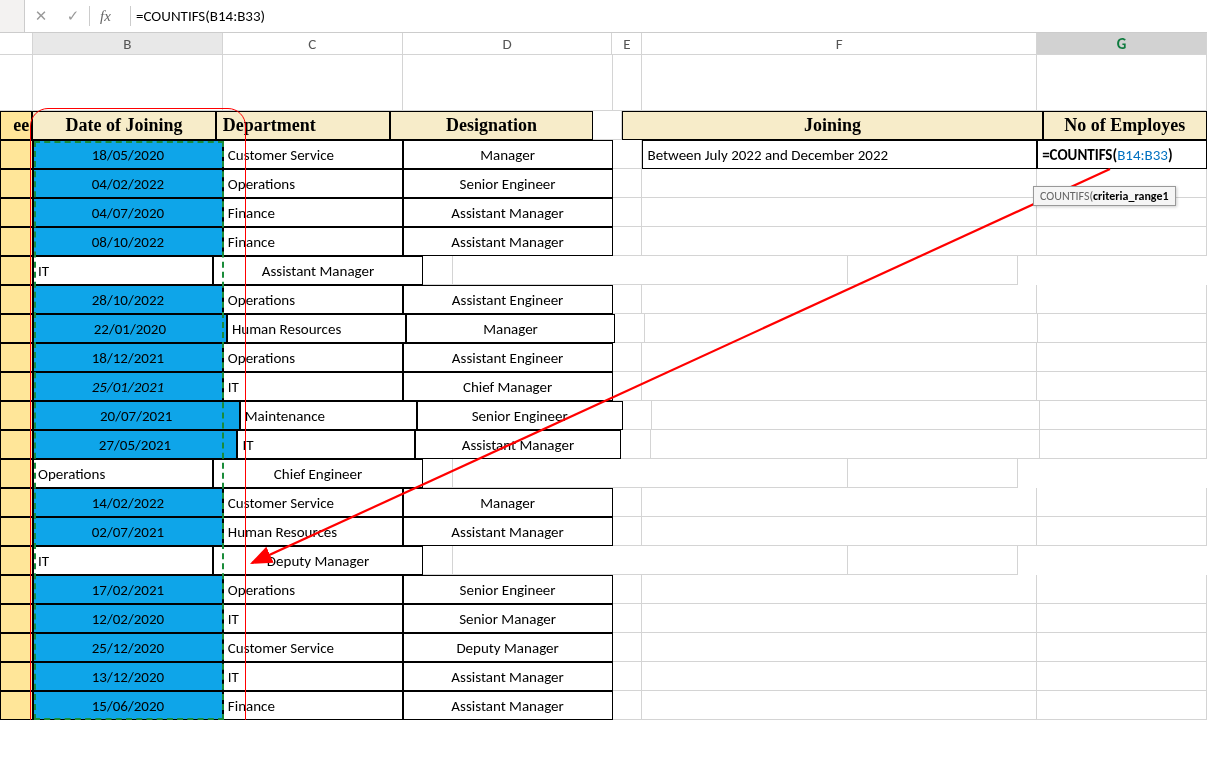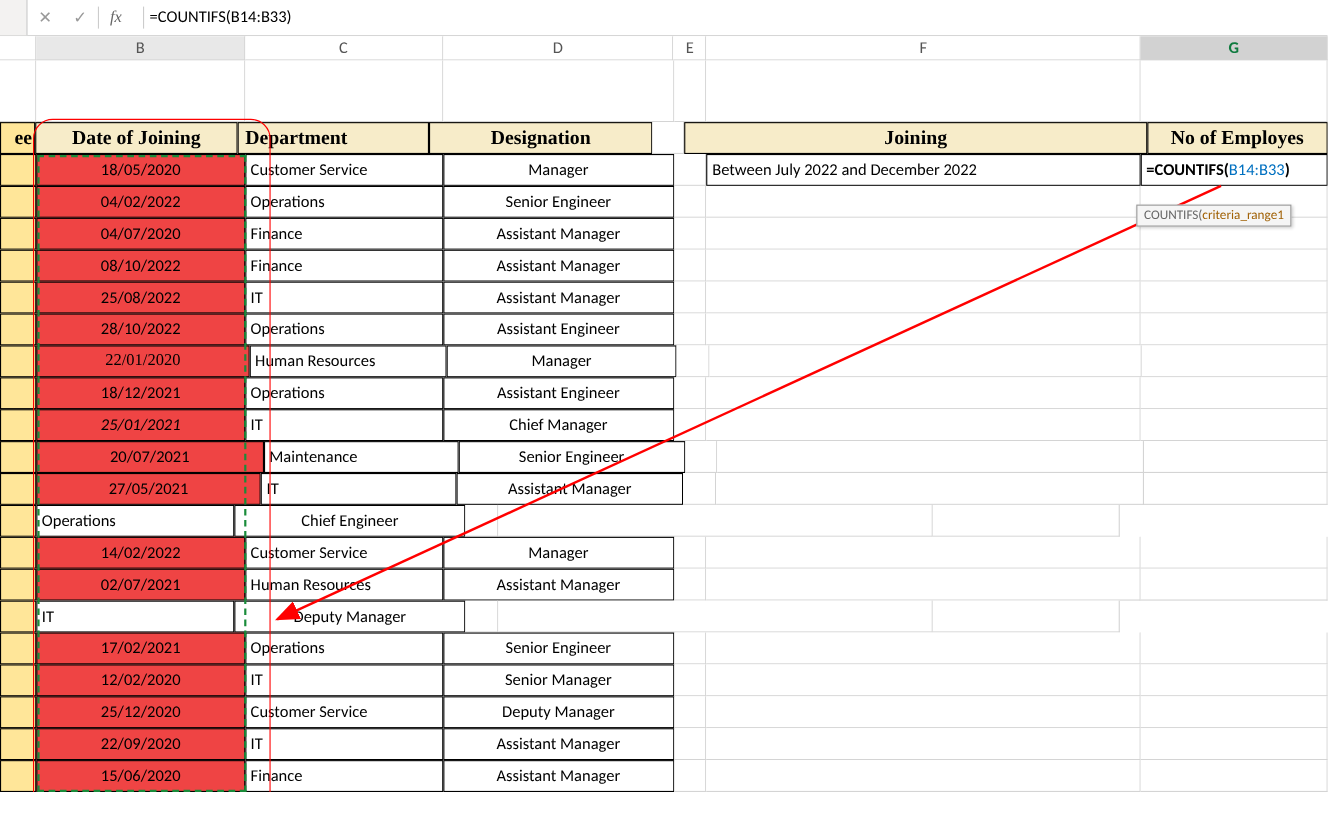--- a/index.html
+++ b/index.html
@@ -13,28 +13,28 @@
     .sheet{position:relative}
     .col-headers{display:flex;height:22px;background:#fff}
     .col-header{border-right:1px solid #d4d4d4;border-bottom:1px solid #d4d4d4;display:flex;align-items:center;justify-content:center;color:#555;background:#fff}
     .col-header.selected{background:#d2d2d2;font-weight:bold;color:#0f7b3f}
     .col-header.highlight{background:#e8e8e8}
     .rows{position:relative}
     .row{display:flex;height:29px}
     .cell{border-right:1px solid #d4d4d4;border-bottom:1px solid #d4d4d4;display:flex;align-items:center;padding:0 4px;overflow:hidden;white-space:nowrap;font-size:15px;background:#fff}
     .header-cell{background:#f7ecc9;font-weight:bold;font-family:'Times New Roman',serif;font-size:18px;justify-content:center;border:1px solid #000!important}
     .yellow-cell{background:#ffe699}
-    .green-cell{background:#ef4444}
+    .green-cell{background:#0ea5e9}
     .data-cell{border:1px solid #000!important}
     .center{justify-content:center}
     .red-bubble{border:1.5px solid red;border-radius:18px;position:absolute;pointer-events:none;z-index:10}
     .marching-ants{position:absolute;border:2px dashed #1a8c3a;pointer-events:none;z-index:11}
     .empty-row-top{height:56px;display:flex}
     .tooltip{position:absolute;background:#f5f5f5;border:1px solid #999;padding:2px 6px;font-size:12px;z-index:20;box-shadow:1px 1px 3px rgba(0,0,0,.2);color:#666}
-    .tooltip b{color:#a16207;font-weight:normal}
+    .tooltip b{color:#000000;font-weight:bold}
     .formula-text{font-family:Calibri,Arial}
     .blue-ref{color:#0070c0}
     svg.arrow-svg{position:absolute;top:0;left:0;pointer-events:none;z-index:15}
   </style>
 </head>
 <body>
 
 <div class="formula-bar">
   <div class="fb-left"></div>
   <div class="fb-cancel">✕</div>
@@ -109,39 +109,38 @@
           <div class="cell yellow-cell data-cell" style="width: 33px;"></div>
           <div class="cell green-cell data-cell center" style="width: 190px;">08/10/2022</div>
           <div class="cell data-cell" style="width: 180px;">Finance</div>
           <div class="cell data-cell center" style="width: 210px;">Assistant Manager</div>
           <div class="cell" style="width: 30px;"></div>
           <div class="cell" style="width: 395px;"></div>
           <div class="cell" style="width: 170px;"></div>
         </div>
         <div class="row">
           <div class="cell yellow-cell data-cell" style="width: 33px;"></div>
-          <div class="cell green-cell data-cell center" style="width: 190px;">25/08/2022</div>
           <div class="cell data-cell" style="width: 180px;">IT</div>
           <div class="cell data-cell center" style="width: 210px;">Assistant Manager</div>
           <div class="cell" style="width: 30px;"></div>
           <div class="cell" style="width: 395px;"></div>
           <div class="cell" style="width: 170px;"></div>
         </div>
         <div class="row">
           <div class="cell yellow-cell data-cell" style="width: 33px;"></div>
           <div class="cell green-cell data-cell center" style="width: 190px;">28/10/2022</div>
           <div class="cell data-cell" style="width: 180px;">Operations</div>
           <div class="cell data-cell center" style="width: 210px;">Assistant Engineer</div>
           <div class="cell" style="width: 30px;"></div>
           <div class="cell" style="width: 395px;"></div>
           <div class="cell" style="width: 170px;"></div>
         </div>
         <div class="row">
           <div class="cell yellow-cell data-cell" style="width: 33px;"></div>
-          <div class="cell green-cell data-cell center" style="width: 195px; font-family: Liberation Serif, serif;">22/01/2020</div>
+          <div class="cell green-cell data-cell center" style="width: 195px;">22/01/2020</div>
           <div class="cell data-cell" style="width: 180px;">Human Resources</div>
           <div class="cell data-cell center" style="width: 210px;">Manager</div>
           <div class="cell" style="width: 30px;"></div>
           <div class="cell" style="width: 395px;"></div>
           <div class="cell" style="width: 170px;"></div>
         </div>
         <div class="row">
           <div class="cell yellow-cell data-cell" style="width: 33px;"></div>
           <div class="cell green-cell data-cell center" style="width: 190px;">18/12/2021</div>
           <div class="cell data-cell" style="width: 180px;">Operations</div>
@@ -233,21 +232,21 @@
           <div class="cell yellow-cell data-cell" style="width: 33px;"></div>
           <div class="cell green-cell data-cell center" style="width: 190px;">25/12/2020</div>
           <div class="cell data-cell" style="width: 180px;">Customer Service</div>
           <div class="cell data-cell center" style="width: 210px;">Deputy Manager</div>
           <div class="cell" style="width: 30px;"></div>
           <div class="cell" style="width: 395px;"></div>
           <div class="cell" style="width: 170px;"></div>
         </div>
         <div class="row">
           <div class="cell yellow-cell data-cell" style="width: 33px;"></div>
-          <div class="cell green-cell data-cell center" style="width: 190px;">22/09/2020</div>
+          <div class="cell green-cell data-cell center" style="width: 190px;">13/12/2020</div>
           <div class="cell data-cell" style="width: 180px;">IT</div>
           <div class="cell data-cell center" style="width: 210px;">Assistant Manager</div>
           <div class="cell" style="width: 30px;"></div>
           <div class="cell" style="width: 395px;"></div>
           <div class="cell" style="width: 170px;"></div>
         </div>
         <div class="row">
           <div class="cell yellow-cell data-cell" style="width: 33px;"></div>
           <div class="cell green-cell data-cell center" style="width: 190px;">15/06/2020</div>
           <div class="cell data-cell" style="width: 180px;">Finance</div>

